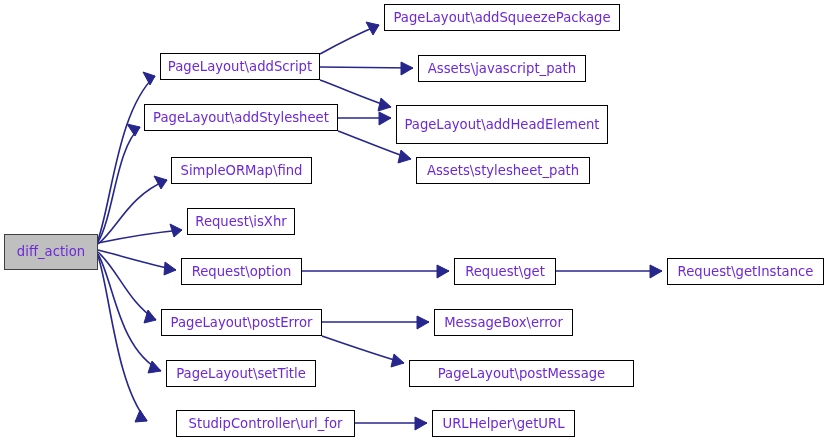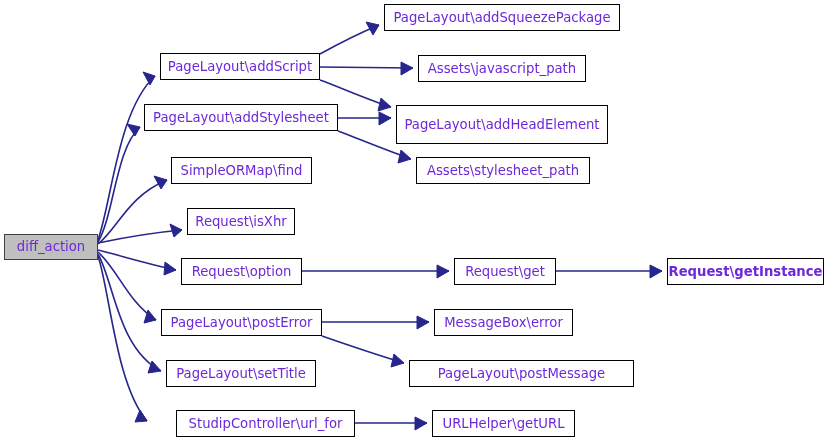--- a/index.html
+++ b/index.html
@@ -81,21 +81,21 @@
       <path d="M449,271 L437,265 L437,278 Z" fill="#26268c" stroke="#26268c" stroke-width="1"></path>
       <path d="M322,322 L429,322" fill="none" stroke="#26268c" stroke-width="1.6"></path>
       <path d="M429,322 L417,316 L417,329 Z" fill="#26268c" stroke="#26268c" stroke-width="1"></path>
       <path d="M322,336 C345,344 374,354 404,363" fill="none" stroke="#26268c" stroke-width="1.6"></path>
       <path d="M404,363 L394,354 L391,367 Z" fill="#26268c" stroke="#26268c" stroke-width="1"></path>
       <path d="M331,423 L427,423" fill="none" stroke="#26268c" stroke-width="1.6"></path>
       <path d="M427,423 L415,417 L415,430 Z" fill="#26268c" stroke="#26268c" stroke-width="1"></path>
       <path d="M556,271 L662,271" fill="none" stroke="#26268c" stroke-width="1.6"></path>
       <path d="M662,271 L650,265 L650,278 Z" fill="#26268c" stroke="#26268c" stroke-width="1"></path>
     </svg>
-<div class="node root" style="left: 4px; top: 234px; width: 94px; height: 26px; justify-content: center;">
+<div class="node root" style="left: 4px; top: 234px; width: 94px; height: 36px; justify-content: center;">
       <span class="node-label">diff_action</span>
     </div>
     <div class="node" style="left: 160px; top: 53px; width: 160px; height: 27px;">
       <span class="node-label">PageLayout\addScript</span>
     </div>
     <div class="node" style="left: 144px; top: 104px; width: 194px; height: 27px;">
       <span class="node-label">PageLayout\addStylesheet</span>
     </div>
     <div class="node" style="left: 171px; top: 157px; width: 141px; height: 27px;">
       <span class="node-label">SimpleORMap\find</span>
@@ -132,16 +132,16 @@
     </div>
     <div class="node" style="left: 434px; top: 309px; width: 139px; height: 27px; text-align: right;">
       <span class="node-label">MessageBox\error</span>
     </div>
     <div class="node" style="left: 409px; top: 360px; width: 225px; height: 27px; text-align: right;">
       <span class="node-label">PageLayout\postMessage</span>
     </div>
     <div class="node" style="left: 432px; top: 410px; width: 143px; height: 27px;">
       <span class="node-label">URLHelper\getURL</span>
     </div>
-    <div class="node" style="left: 667px; top: 258px; width: 157px; height: 27px; font-weight: bold;">
+    <div class="node" style="left: 667px; top: 258px; width: 157px; height: 27px;">
       <span class="node-label">Request\getInstance</span>
     </div>
   </div>
 
 </body></html>

